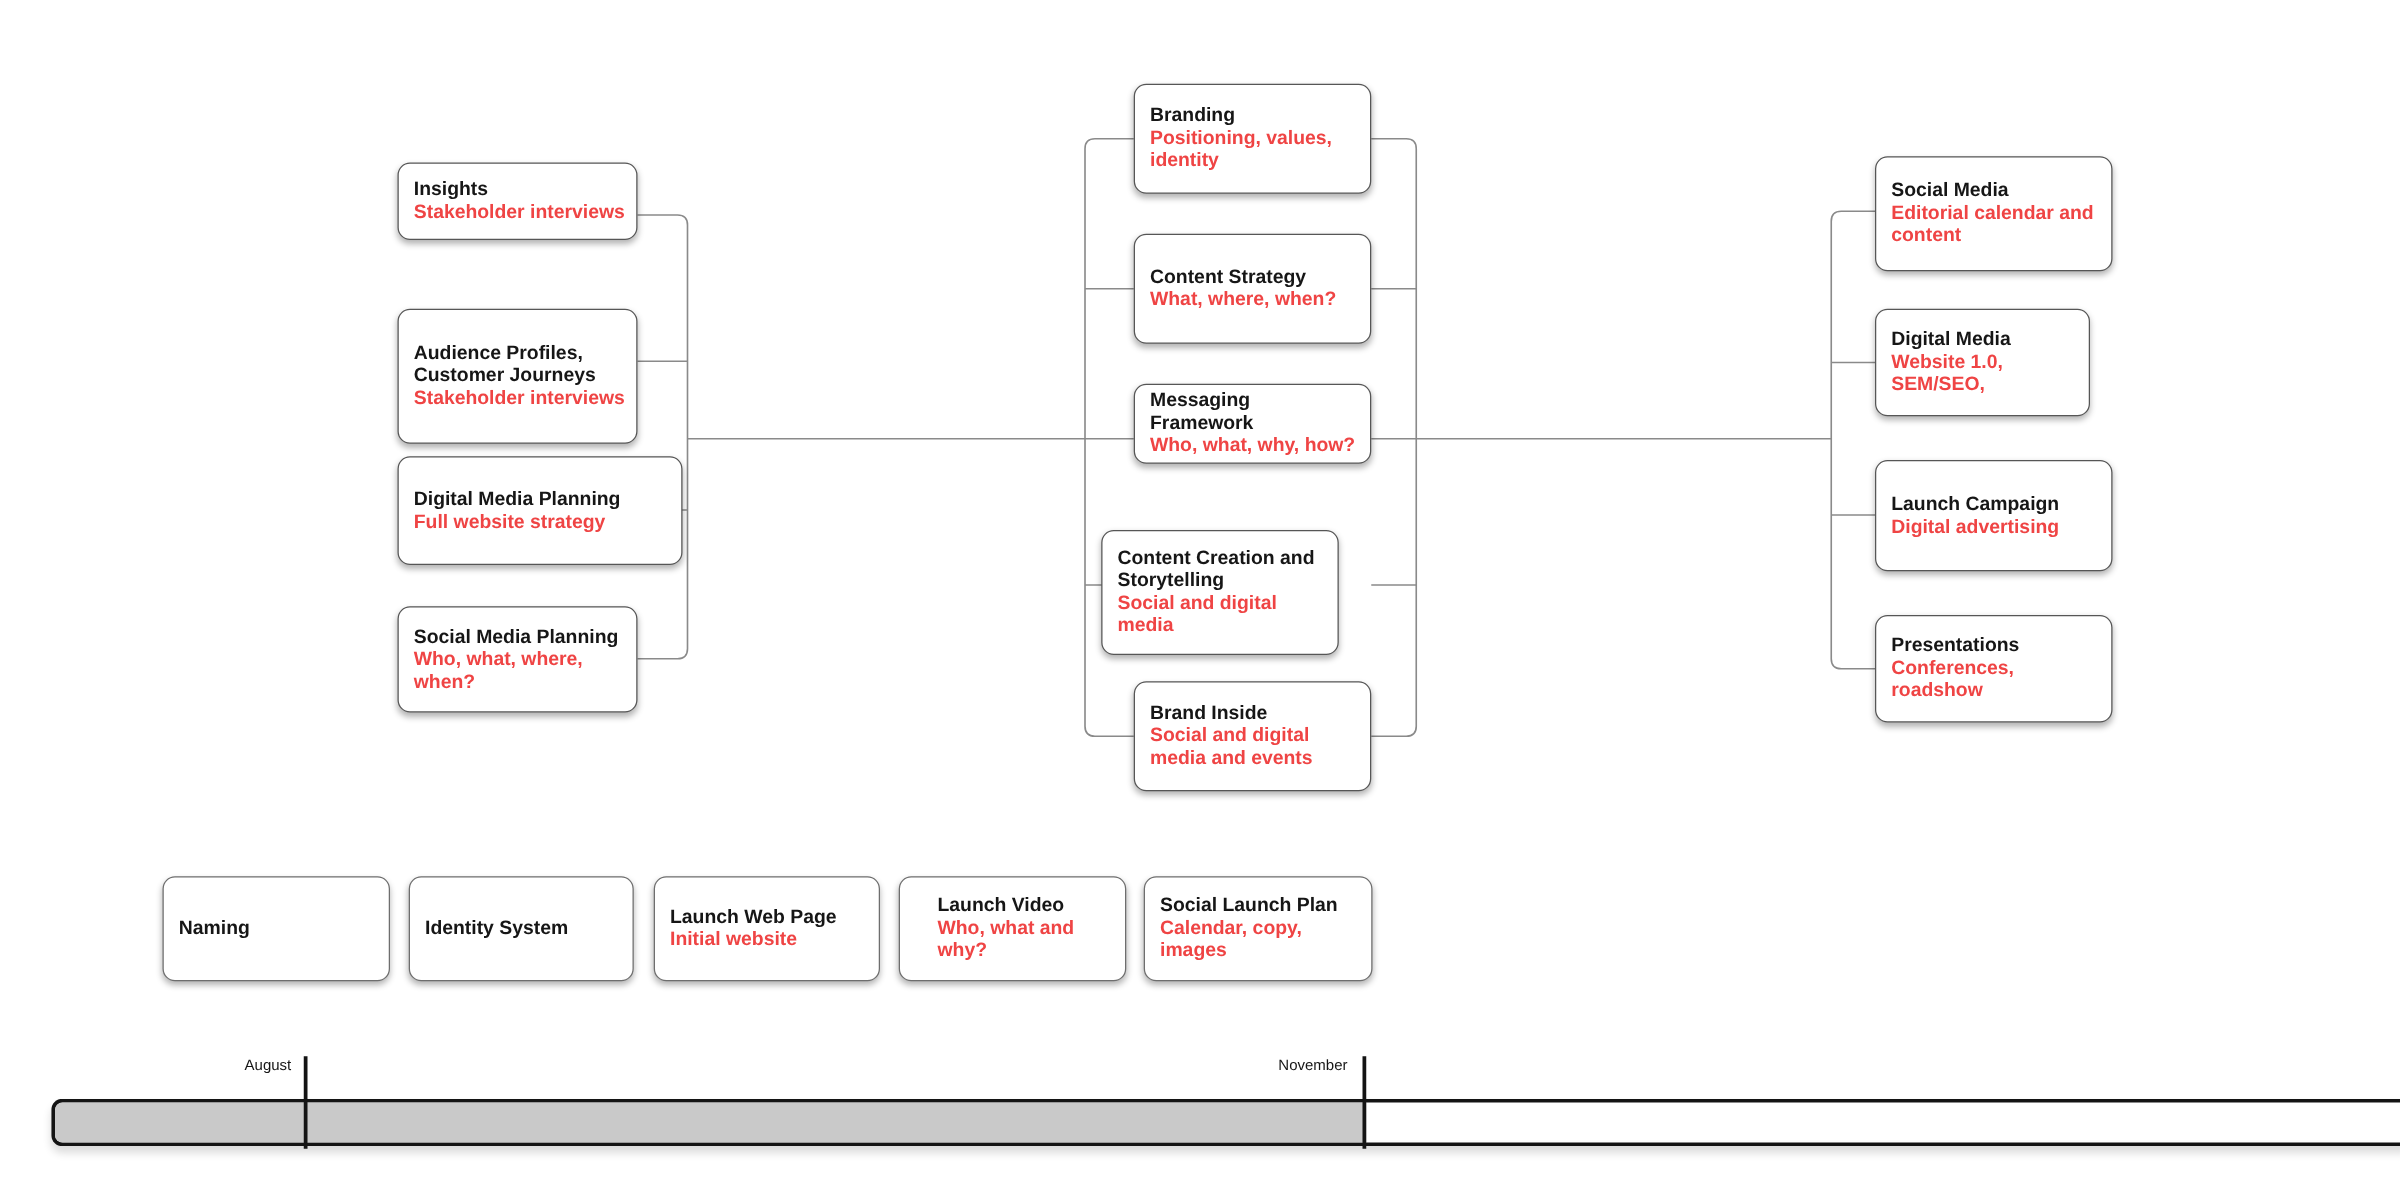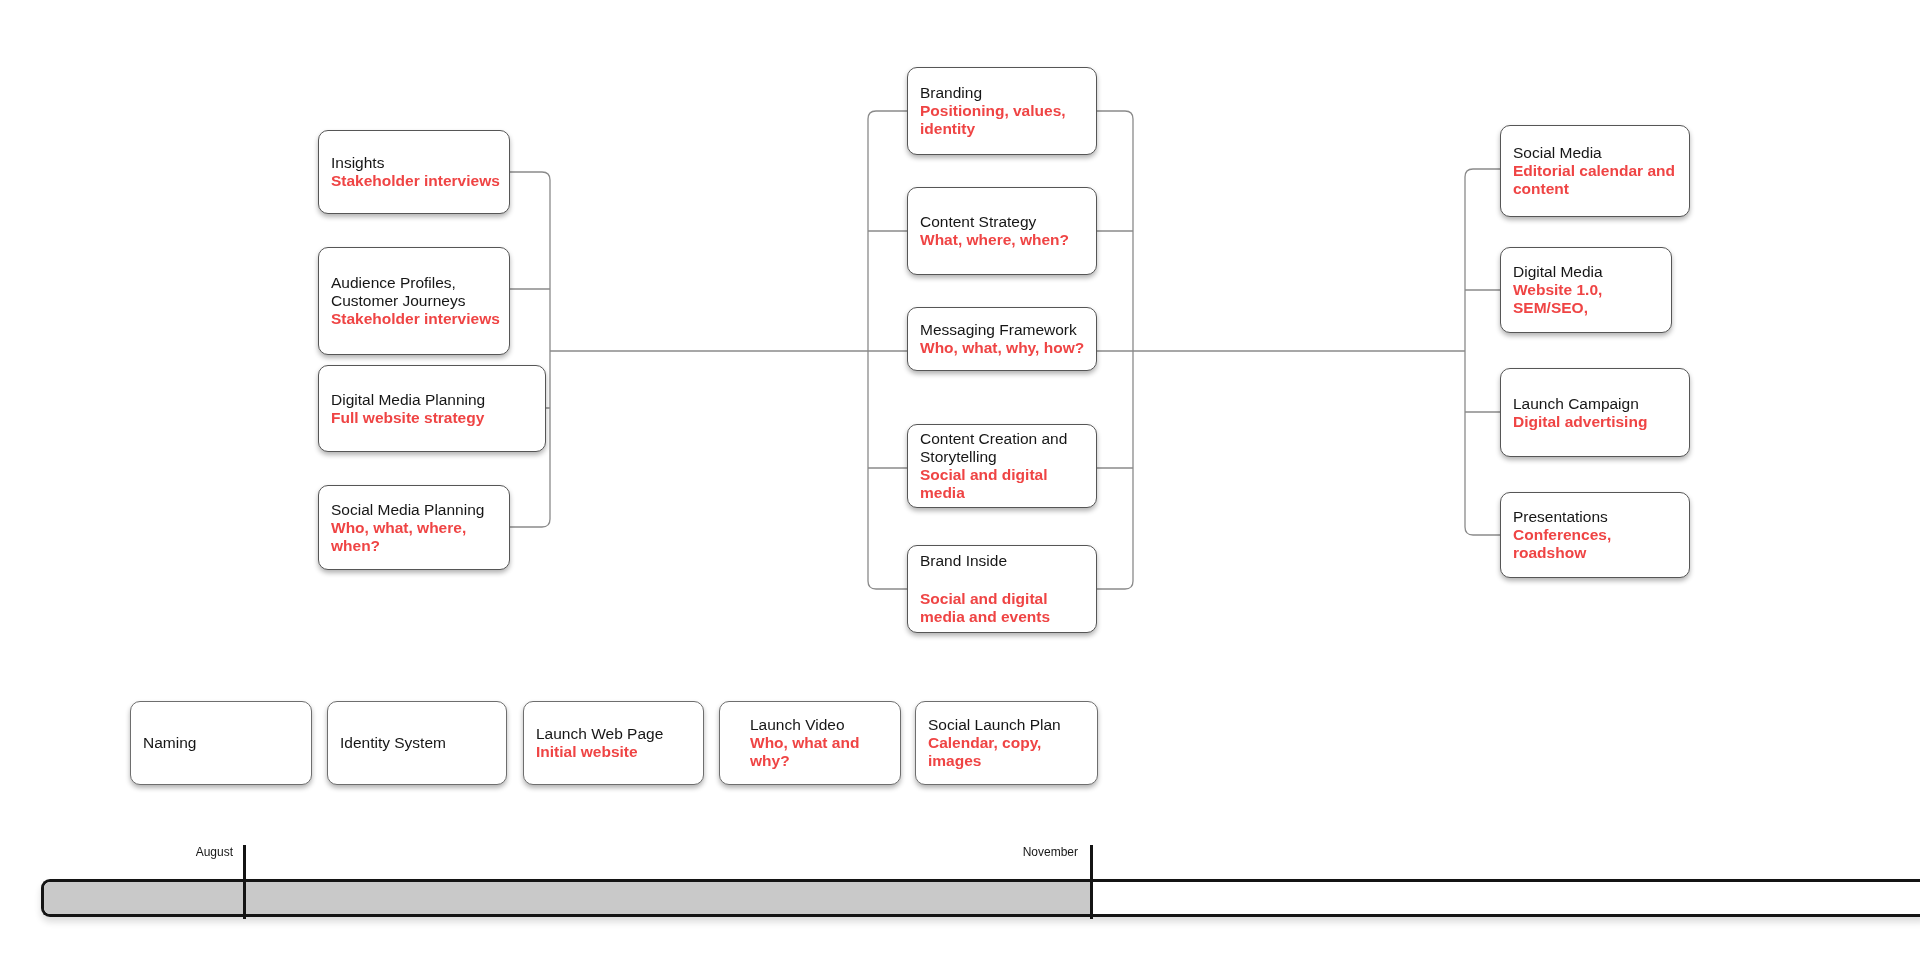--- a/index.html
+++ b/index.html
@@ -16,21 +16,21 @@
     background:#ffffff;
     border:1.5px solid #565656;
     border-radius:10px;
     box-shadow:0 3px 5px rgba(0,0,0,0.30);
     box-sizing:border-box;
     display:flex;flex-direction:column;justify-content:center;
     padding:6px 9px 6px 12px;
     z-index:2;
   }
   .node .title{
-    margin:0;font-size:15.5px;font-weight:400;color:#161616;line-height:18px;
+    margin:0;font-size:15.5px;font-weight:700;color:#161616;line-height:18px;
   }
   .node .subtitle{
     margin:0;font-size:15.5px;font-weight:700;color:#ef4444;line-height:18px;
   }
   .node.small{border-color:#6e6e6e;}
   .tl-label{
     position:absolute;width:120px;text-align:right;
     font-size:12px;color:#161616;line-height:20px;
   }
   .tl-tick{
@@ -72,21 +72,21 @@
       <path d="M1097,351 H1133"></path>
       <path d="M1097,468 H1133"></path>
       <path d="M1133,351 H1465"></path>
 
       <path d="M1500,169 H1473 Q1465,169 1465,177 V527 Q1465,535 1473,535 H1500"></path>
       <path d="M1465,290 H1500"></path>
       <path d="M1465,412 H1500"></path>
     </g>
   </svg>
 
-  <div class="node" style="left:318px;top:130px;width:192px;height:84px;">
+  <div class="node" style="left:318px;top:130px;width:192px;height:62px;">
     <div class="title">Insights</div>
     <div class="subtitle">Stakeholder interviews</div>
   </div>
   <div class="node" style="left:318px;top:247px;width:192px;height:108px;">
     <div class="title">Audience Profiles, Customer Journeys</div>
     <div class="subtitle">Stakeholder interviews</div>
   </div>
   <div class="node" style="left:318px;top:365px;width:228px;height:87px;">
     <div class="title">Digital Media Planning</div>
     <div class="subtitle">Full website strategy</div>
@@ -101,25 +101,25 @@
     <div class="subtitle">Positioning, values, identity</div>
   </div>
   <div class="node" style="left:907px;top:187px;width:190px;height:88px;">
     <div class="title">Content Strategy</div>
     <div class="subtitle">What, where, when?</div>
   </div>
   <div class="node" style="left:907px;top:307px;width:190px;height:64px;">
     <div class="title">Messaging Framework</div>
     <div class="subtitle">Who, what, why, how?</div>
   </div>
-  <div class="node" style="left:907px;top:424px;width:190px;height:84px;">
+  <div class="node" style="left:881px;top:424px;width:190px;height:100px;">
     <div class="title">Content Creation and Storytelling</div>
     <div class="subtitle">Social and digital media</div>
   </div>
-  <div class="node" style="left:907px;top:545px;width:190px;height:88px;justify-content:space-between;">
+  <div class="node" style="left:907px;top:545px;width:190px;height:88px;">
     <div class="title">Brand Inside</div>
     <div class="subtitle">Social and digital media and events</div>
   </div>
 
   <div class="node" style="left:1500px;top:125px;width:190px;height:92px;">
     <div class="title">Social Media</div>
     <div class="subtitle">Editorial calendar and content</div>
   </div>
   <div class="node" style="left:1500px;top:247px;width:172px;height:86px;">
     <div class="title">Digital Media</div>

